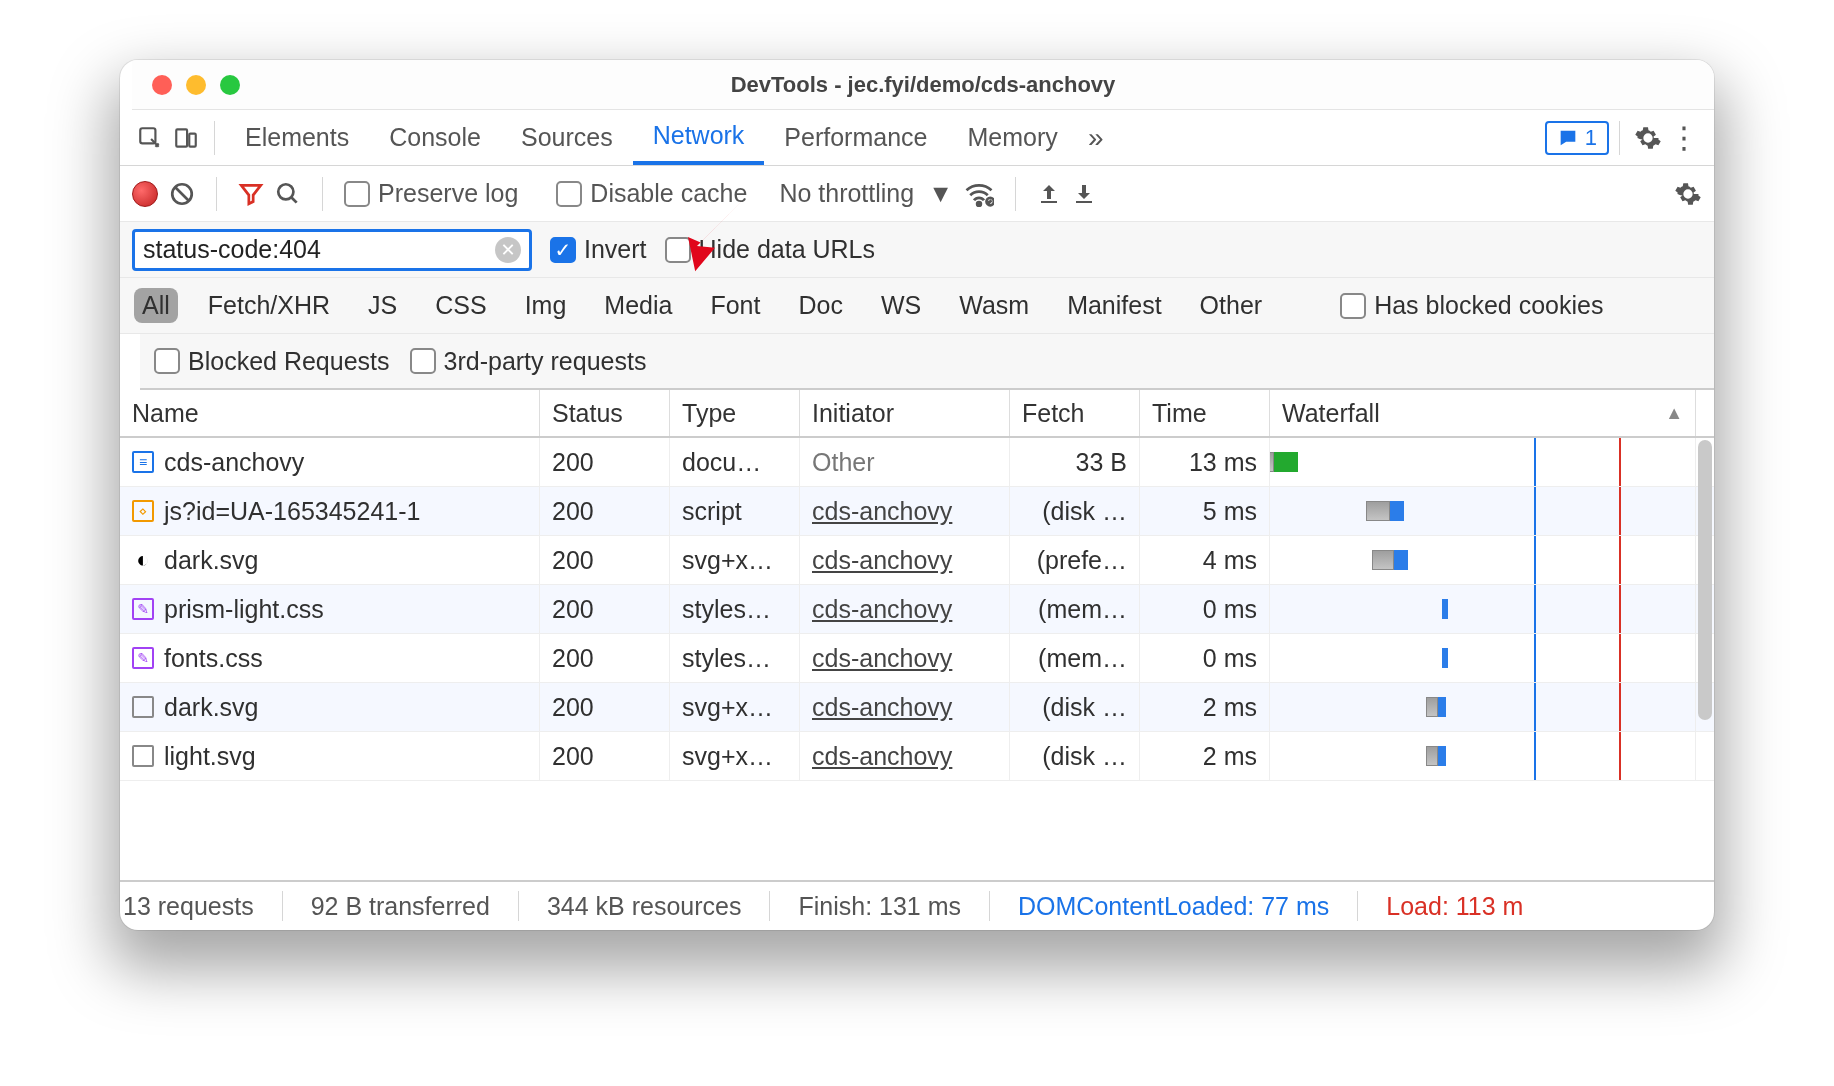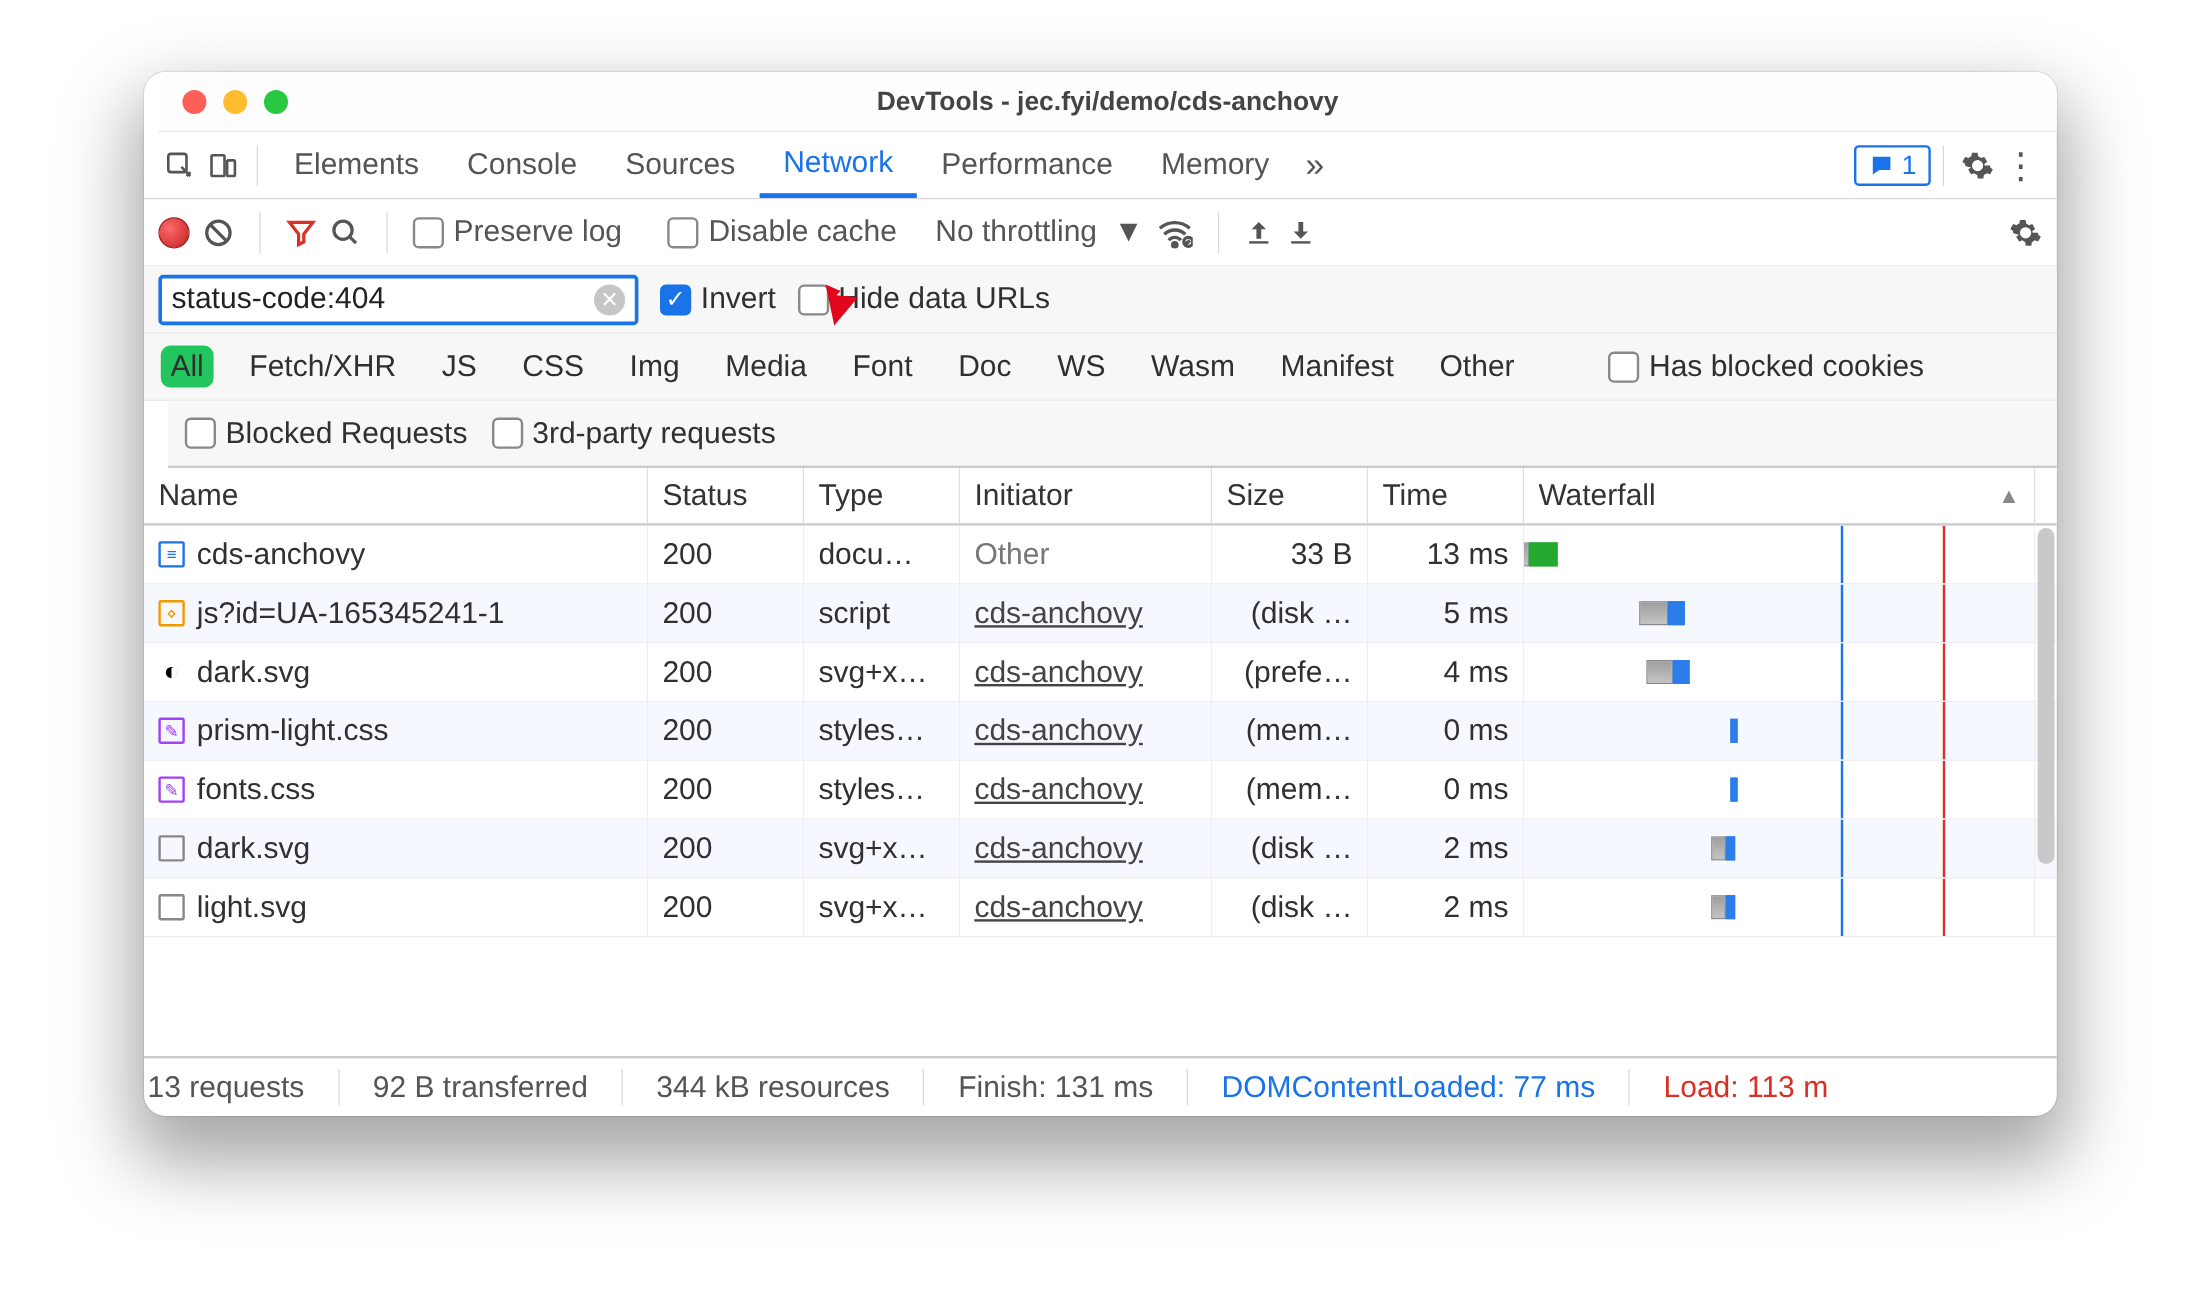--- a/index.html
+++ b/index.html
@@ -108,21 +108,21 @@
     transform: rotate(0deg);
   }
 
   
   .typerow, .typerow2 {
     height:56px; background:#f7f7f7; border-bottom:1px solid #e8e8e8;
     display:flex; align-items:center; padding:0 14px; font-size:25px; gap:20px;
   }
   .typerow2 { border-bottom:2px solid #ccc;margin-left:20px;}
   .pill { padding:3px 8px; border-radius:8px; cursor:pointer;}
-  .pill.active { background:#22c55e;}
+  .pill.active { background:#a3a3a3;}
 
   
   .tablewrap { flex:1; display:flex; flex-direction:column; overflow:hidden; position:relative;}
   .thead, .nrow {
     display:grid;
     grid-template-columns: 420px 130px 130px 210px 130px 130px 1fr 18px;
     font-size:25px;
     align-items:center;
   }
   .thead { height:48px; border-bottom:2px solid #ccc; background:#fff;}
@@ -338,21 +338,21 @@
       <span>3rd-party requests</span>
     </label>
   </div>
 
   <div class="tablewrap">
     <div class="thead">
       <div>Name</div>
       <div>Status</div>
       <div>Type</div>
       <div>Initiator</div>
-      <div>Size</div>
+      <div>Fetch</div>
       <div>Time</div>
       <div>
           <span>Waterfall</span>
           <span class="sortcaret">▲</span>
         </div>
       <div></div>
     </div>
     <div class="rows" id="rows-host">
         <div class="nrow">
           <div class="filecell">

